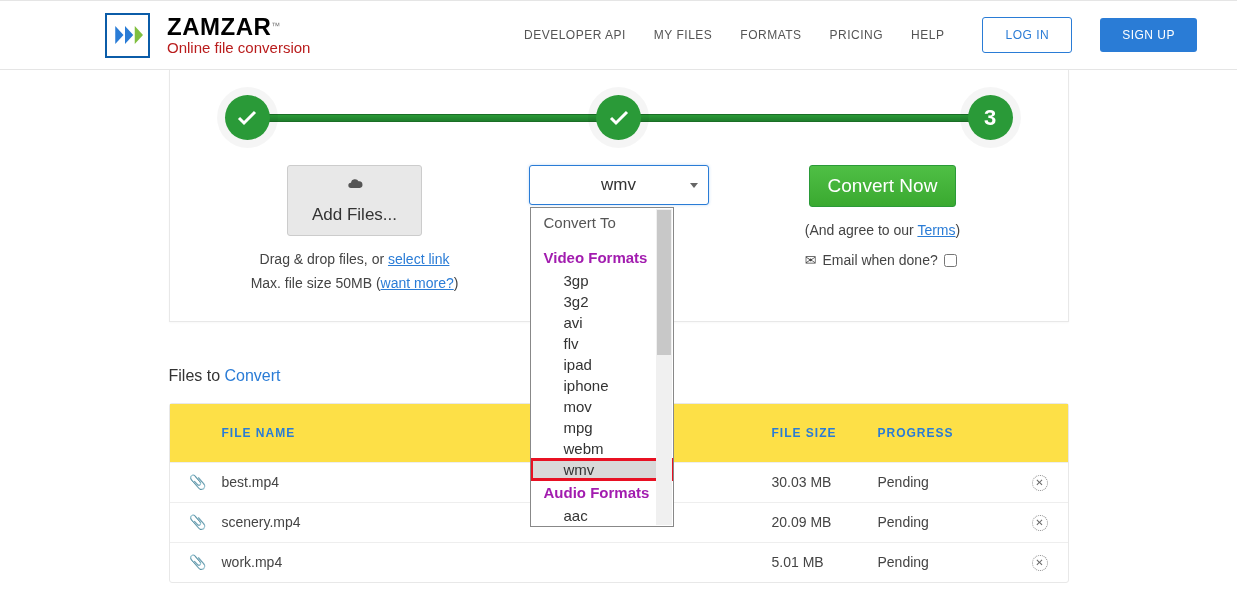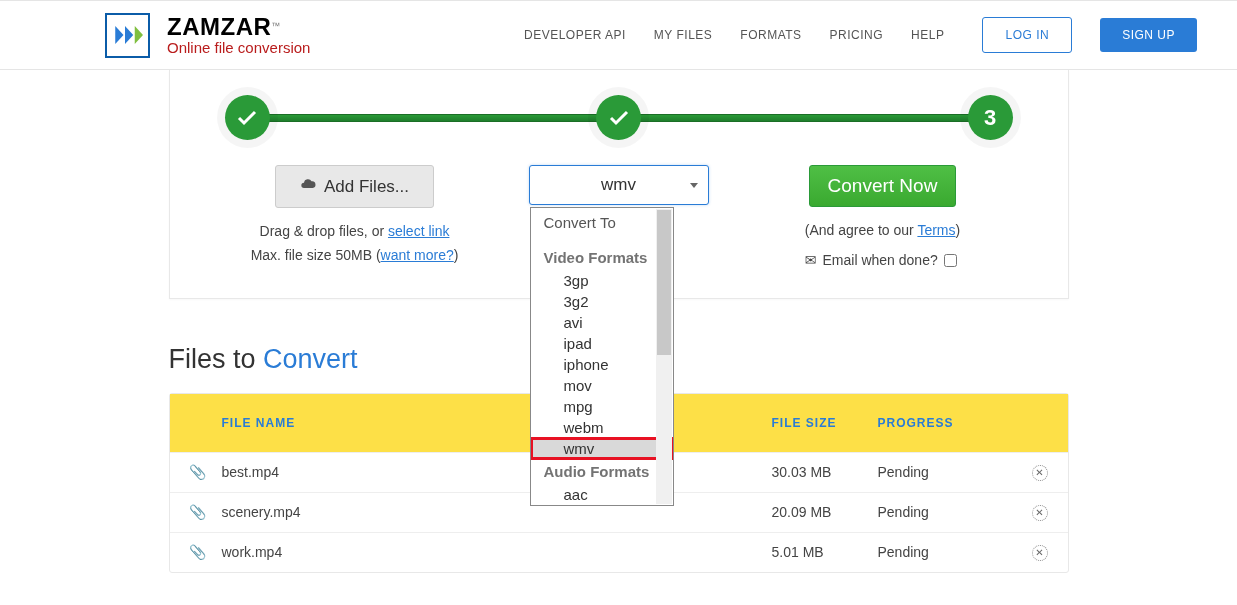--- a/index.html
+++ b/index.html
@@ -18,43 +18,43 @@
 .btn-login { border: 1px solid #2a7cd6; color: #2a7cd6; padding: 10px 22px; border-radius: 3px; cursor: pointer; margin-left: 10px; text-align: right; }
 .btn-signup { background: #2a7cd6; color: #fff; padding: 10px 22px; border-radius: 3px; cursor: pointer; }
 .panel { width: 900px; margin: 0 auto; border: 1px solid #e8e8e8; border-top: none; background: #fff; padding: 0 55px 25px; position: relative; box-shadow: 0 1px 2px rgba(0,0,0,0.03); }
 .steps { display: flex; align-items: center; justify-content: center; padding-top: 25px; }
 .step-circle { width: 45px; height: 45px; border-radius: 50%; display: flex; align-items: center; justify-content: center; font-size: 22px; font-weight: 700; color: #fff; box-shadow: 0 0 0 8px rgba(0,0,0,0.04); position: relative; z-index: 2; }
 .step-done { background: #2a9a38; }
 .step-num { background: #2a9a38; }
 .step-line { flex: 1; height: 8px; background: linear-gradient(to bottom, #2a9a38 0%, #1f7e2c 100%); border-top: 1px solid #1b6e26; border-bottom: 1px solid #1b6e26; margin: 0 -4px; }
 .row3 { display: flex; justify-content: space-between; margin-top: 25px; align-items: flex-start; }
 .col { width: 33%; display: flex; flex-direction: column; align-items: center; font-size: 14px; color: #444; position: relative; }
-.add-files-btn { background: #e8e8e8; border: 1px solid #ccc; padding: 10px 24px; border-radius: 3px; font-size: 17px; color: #333; display: flex; align-items: center; gap: 8px; cursor: pointer; }
+.add-files-btn { background: #e8e8e8; border: 1px solid #ccc; padding: 10px 24px; border-radius: 3px; font-size: 17px; color: #333; display: flex; align-items: center; gap: 8px; cursor: pointer; flex-direction: column; }
 .select-box { width: 180px; height: 40px; border: 1px solid #2a7cd6; border-radius: 3px; font-size: 17px; color: #333; text-align: center; background: #fff; display: flex; align-items: center; justify-content: center; position: relative; cursor: pointer; box-shadow: 0 0 3px rgba(42,124,214,0.3); }
 .select-box::after { content: ""; position: absolute; right: 10px; top: 17px; border-left: 4px solid transparent; border-right: 4px solid transparent; border-top: 5px solid #666; }
 .convert-btn { background: linear-gradient(to bottom, #4fbf45, #3aa930); border: 1px solid #2a9a38; color: #fff; padding: 9px 18px; border-radius: 3px; font-size: 19px; cursor: pointer; }
 .hint { margin-top: 12px; text-align: center; line-height: 1.7; }
 .hint a { color: #2a7cd6; text-decoration: underline; cursor: pointer; }
 .email-row { display: flex; align-items: center; gap: 6px; margin-top: 6px; }
-.section-title { width: 900px; margin: 45px auto 18px; font-size: 27px; font-weight: 400; color: #333; }
+.section-title { width: 900px; margin: 45px auto 18px; font-size: 16px; font-weight: 400; color: #333; }
 .section-title .accent { color: #2a7cd6; }
 .table-wrap { width: 900px; margin: 0 auto; border: 1px solid #e8e8e8; border-radius: 3px; background: #fff; }
 .thead, .trow { display: flex; align-items: center; padding: 0 20px; }
 .thead { height: 58px; background: #fde047; color: #2a7cd6; font-size: 12px; letter-spacing: 1px; font-weight: 600; }
 .trow { height: 40px; border-top: 1px solid #eee; font-size: 14px; color: #444; }
 .col-icon { width: 32px; }
 .col-name { flex: 1; }
 .col-size { width: 106px; }
 .col-prog { width: 140px; }
 .col-x { width: 30px; text-align: right; }
 .clip-icon { color: #888; }
 .x-circ { display: inline-flex; width: 16px; height: 16px; border: 1.5px dotted #888; border-radius: 50%; align-items: center; justify-content: center; font-size: 10px; color: #666; cursor: pointer; }
 .dropdown { position: absolute; left: 42px; top: 42px; width: 144px; background: #fff; border: 1px solid #888; z-index: 10; font-size: 15px; max-height: 400px; overflow: hidden; }
 .dd-head { padding: 6px 12px; color: #555; }
-.dd-group { padding: 4px 12px; font-weight: 700; color: #737373; }
+.dd-group { padding: 4px 12px; font-weight: 700; color: #a21caf; }
 .dd-item { padding: 2px 12px 2px 32px; color: #333; cursor: pointer; }
 .dd-item.highlight { background: #d9d9d9; outline: 3px solid #e81123; outline-offset: -2px; }
 .dd-scrollbar { position: absolute; right: 1px; top: 1px; bottom: 1px; width: 16px; background: #f0f0f0; }
 .dd-thumb { position: absolute; right: 1px; top: 1px; width: 14px; height: 145px; background: #c8c8c8; }
 .check-svg { width: 24px; height: 24px; }
 </style>
 </head>
 <body>
 
 <div class="topbar">
@@ -124,20 +124,21 @@
       <div class="dropdown">
         <div class="dd-scrollbar">
             <div class="dd-thumb"></div>
           </div>
         <div class="dd-head">Convert To</div>
         <div style="height:8px"></div>
         <div class="dd-group">Video Formats</div>
         <div class="dd-item">3gp</div>
         <div class="dd-item">3g2</div>
         <div class="dd-item">avi</div>
+        <div class="dd-item">flv</div>
         <div class="dd-item">ipad</div>
         <div class="dd-item">iphone</div>
         <div class="dd-item">mov</div>
         <div class="dd-item">mpg</div>
         <div class="dd-item">webm</div>
         <div class="dd-item highlight">wmv</div>
         <div class="dd-group">Audio Formats</div>
         <div class="dd-item">aac</div>
       </div>
     </div>

